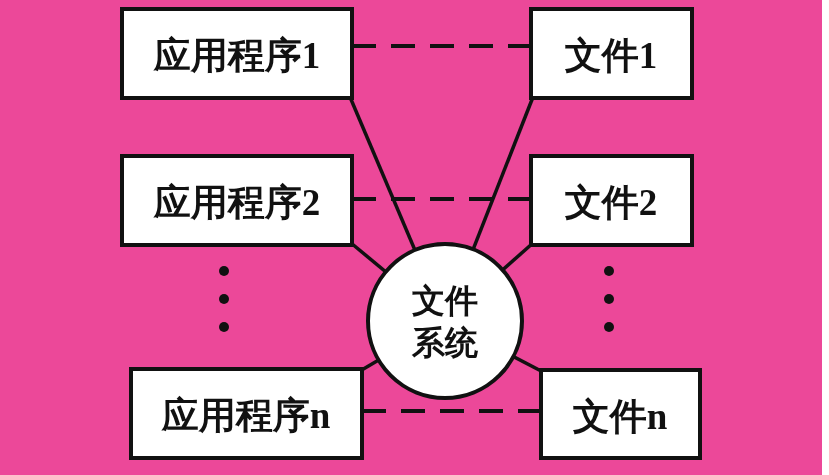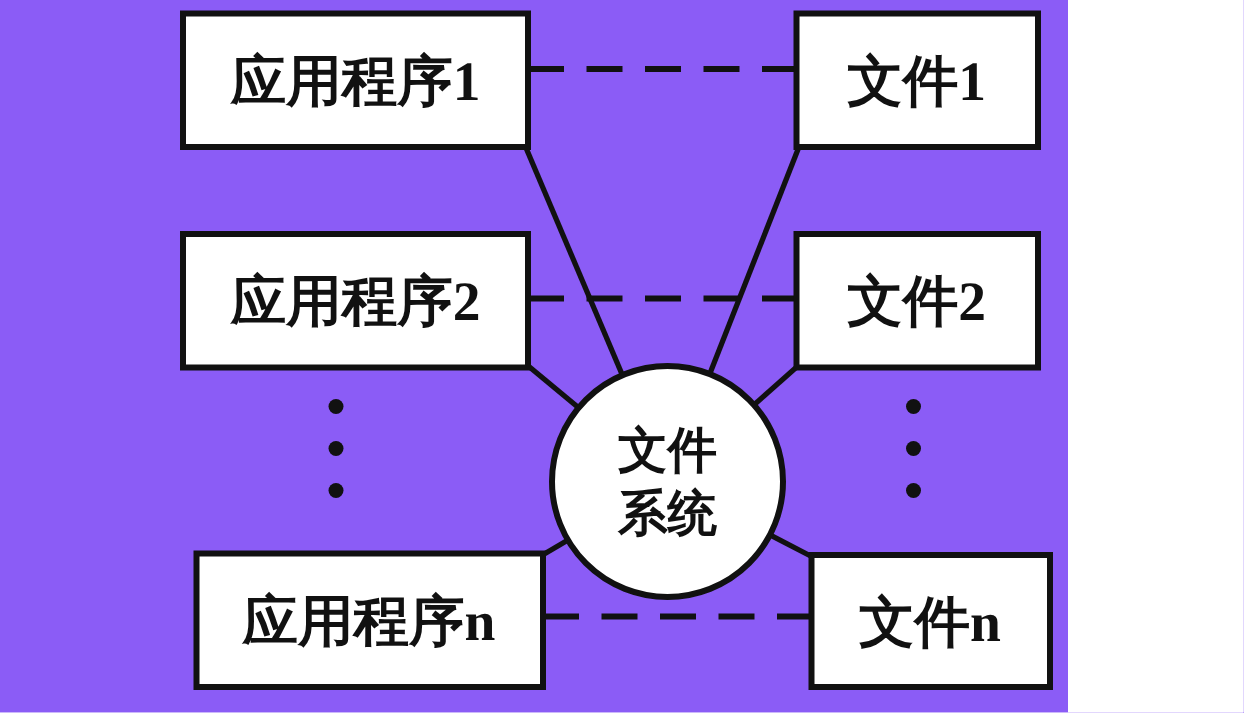--- a/index.html
+++ b/index.html
@@ -2,23 +2,23 @@
 <html><head>
 <meta charset="utf-8">
 <style>
   html, body {
     margin: 0;
     padding: 0;
     background: #ffffff;
   }
   .stage {
     position: relative;
-    width: 712px;
+    width: 822px;
     height: 475px;
-    background: #8b5cf6;
+    background: #ec4899;
     overflow: hidden;
     font-family: "Liberation Serif", "DejaVu Serif", serif;
     text-align: center;
   }
   svg.diagram {
     position: absolute;
     left: 0;
     top: 0;
     width: 829px;
     height: 475px;

